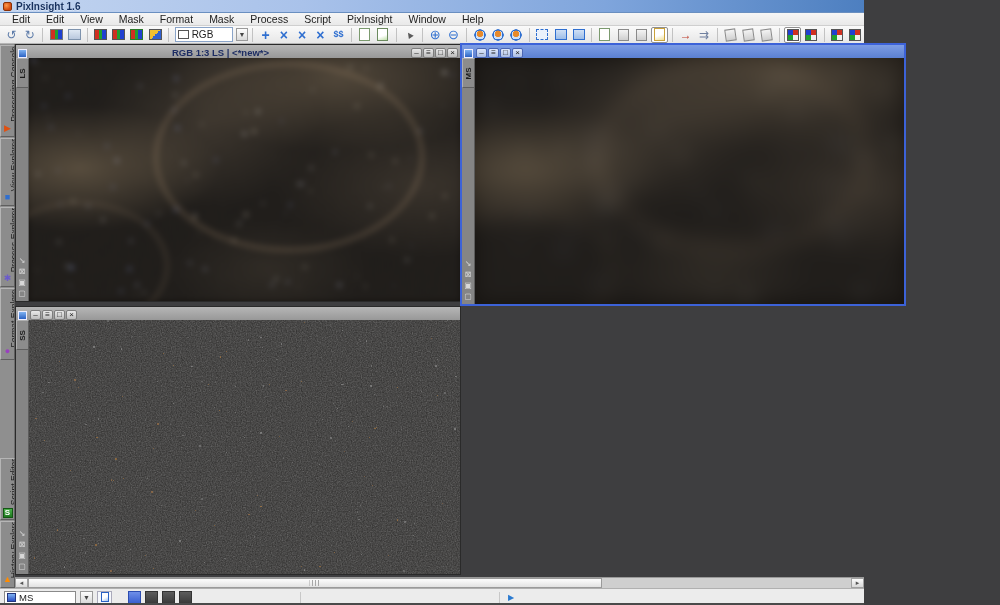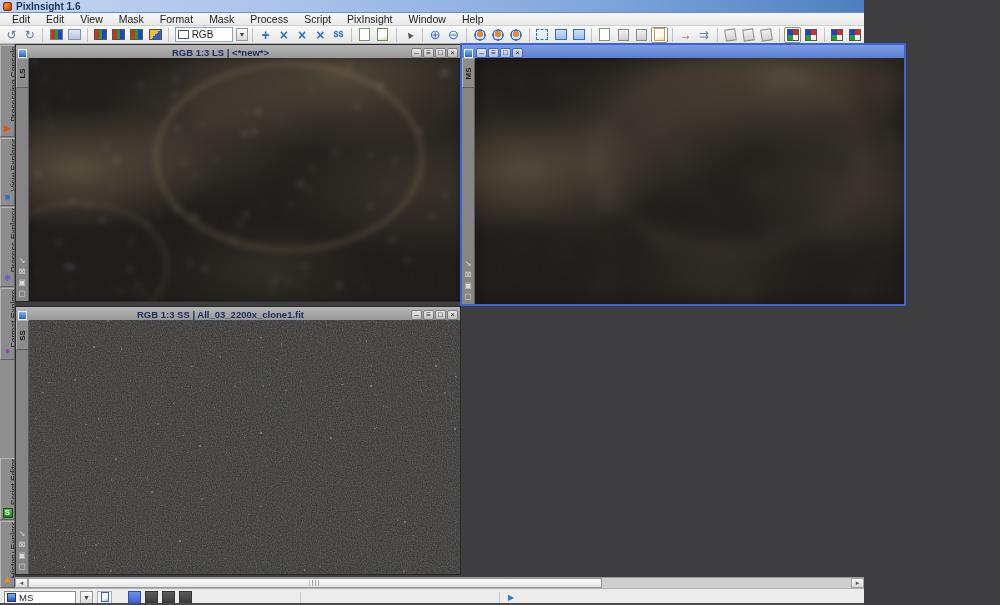--- a/index.html
+++ b/index.html
@@ -547,21 +547,20 @@
                 <i style="left:66.4%;top:51.7%;width:2.6px;height:2.6px;background:#fff2d8;opacity:0.8"></i>
               </div>
           </div>
         </div>
       </div>
     </div>
 
     <div class="win win-ss">
       <div class="win-title">
         <span class="win-ico"></span>
-        <span class="win-caption">RGB 1:3 SS | All_03_2200x_clone1.fit</span>
         <span class="win-ctrls">
           <span class="wbtn" data-icon="minimize-icon">–</span>
           <span class="wbtn" data-icon="shade-icon">≡</span>
           <span class="wbtn" data-icon="maximize-icon">□</span>
           <span class="wbtn" data-icon="close-icon">×</span>
         </span>
       </div>
       <div class="win-body">
         <div class="win-strip">
           <div class="strip-tab">

